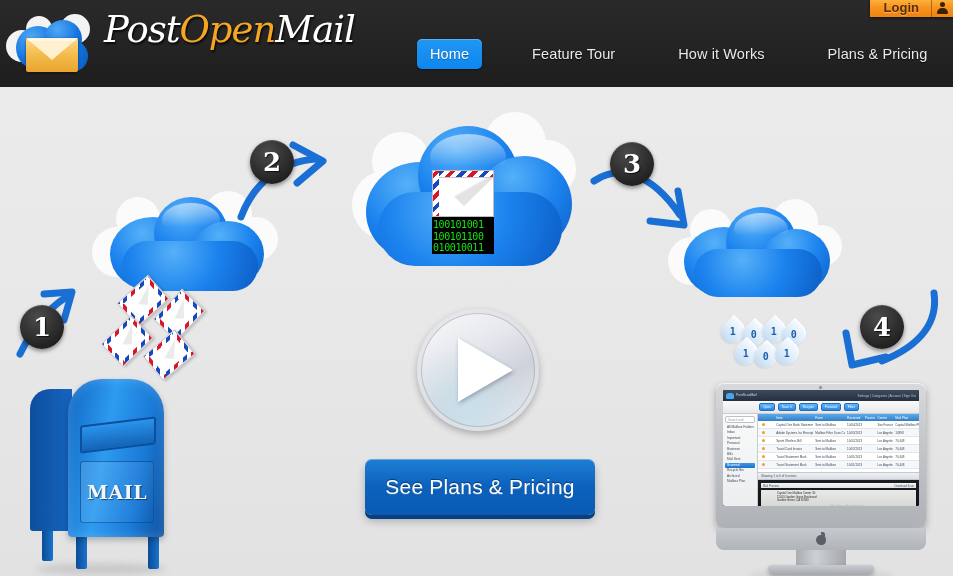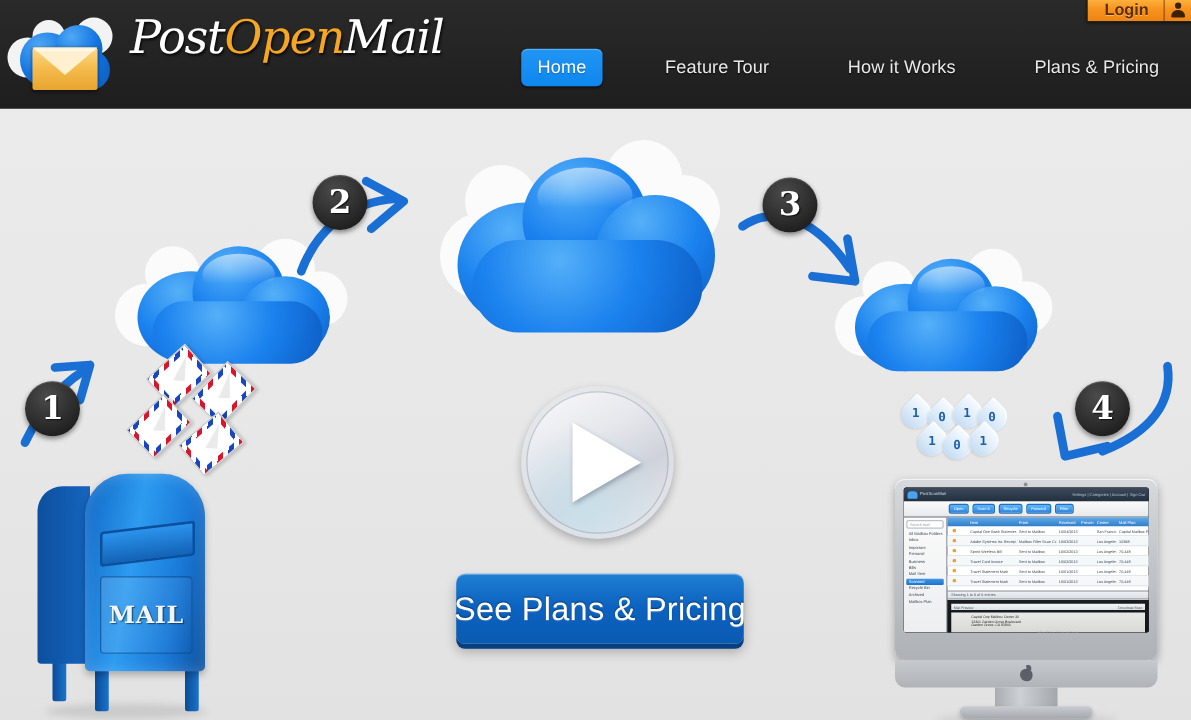--- a/index.html
+++ b/index.html
@@ -449,21 +449,21 @@
     background: linear-gradient(180deg, #1e7fd4 0%, #0c62bf 48%, #0a5ab1 100%);
     box-shadow: 0 4px 0 #073f80, 0 6px 9px rgba(0,0,0,.25), inset 0 1px 0 rgba(255,255,255,.3);
     display: flex;
     align-items: center;
     justify-content: center;
     z-index: 24;
     cursor: pointer;
   }
   #cta-label {
     color: #ffffff;
-    font-size: 26px;
+    font-size: 21px;
     letter-spacing: .2px;
     text-shadow: 0 -1px 1px rgba(0,0,0,.45), 0 1px 0 rgba(255,255,255,.15);
     white-space: nowrap;
   }
 
   
   #imac {
     position: absolute;
     left: 716px; top: 296px;
     width: 210px; height: 193px;
@@ -802,20 +802,33 @@
     <div class="puff" style="left:22px;top:12px;width:42px;height:42px;"></div>
     <div class="puff" style="left:104px;top:2px;width:46px;height:46px;"></div>
     <div class="puff" style="left:132px;top:28px;width:42px;height:42px;"></div>
     <div class="body" style="left:16px;top:30px;width:80px;height:70px;"></div>
     <div class="body" style="left:58px;top:10px;width:70px;height:70px;"></div>
     <div class="body" style="left:94px;top:32px;width:68px;height:64px;"></div>
     <div class="body" style="left:26px;top:52px;width:128px;height:48px;border-radius:26px;"></div>
     <div class="gloss" style="left:66px;top:16px;width:54px;height:32px;"></div>
   </div>
 
+  <div id="scan-doc">
+    <div id="scan-envelope">
+      <div class="flap"></div>
+      <div class="flapline"></div>
+      <div class="air-stripes as-top"></div>
+      <div class="air-stripes as-left"></div>
+    </div>
+    <div id="scan-binary">
+      <div class="bin-row">100101001</div>
+      <div class="bin-row">100101100</div>
+      <div class="bin-row">010010011</div>
+    </div>
+  </div>
 
   <div class="letter" style="left:122px;top:198px;transform:rotate(-42deg);">
     <div class="lflap"></div>
     <div class="air-stripes ls-t"></div>
       <div class="air-stripes ls-b"></div>
     <div class="air-stripes ls-l"></div>
       <div class="air-stripes ls-r"></div>
   </div>
   <div class="letter" style="left:158px;top:212px;transform:rotate(-46deg);">
     <div class="lflap"></div>

